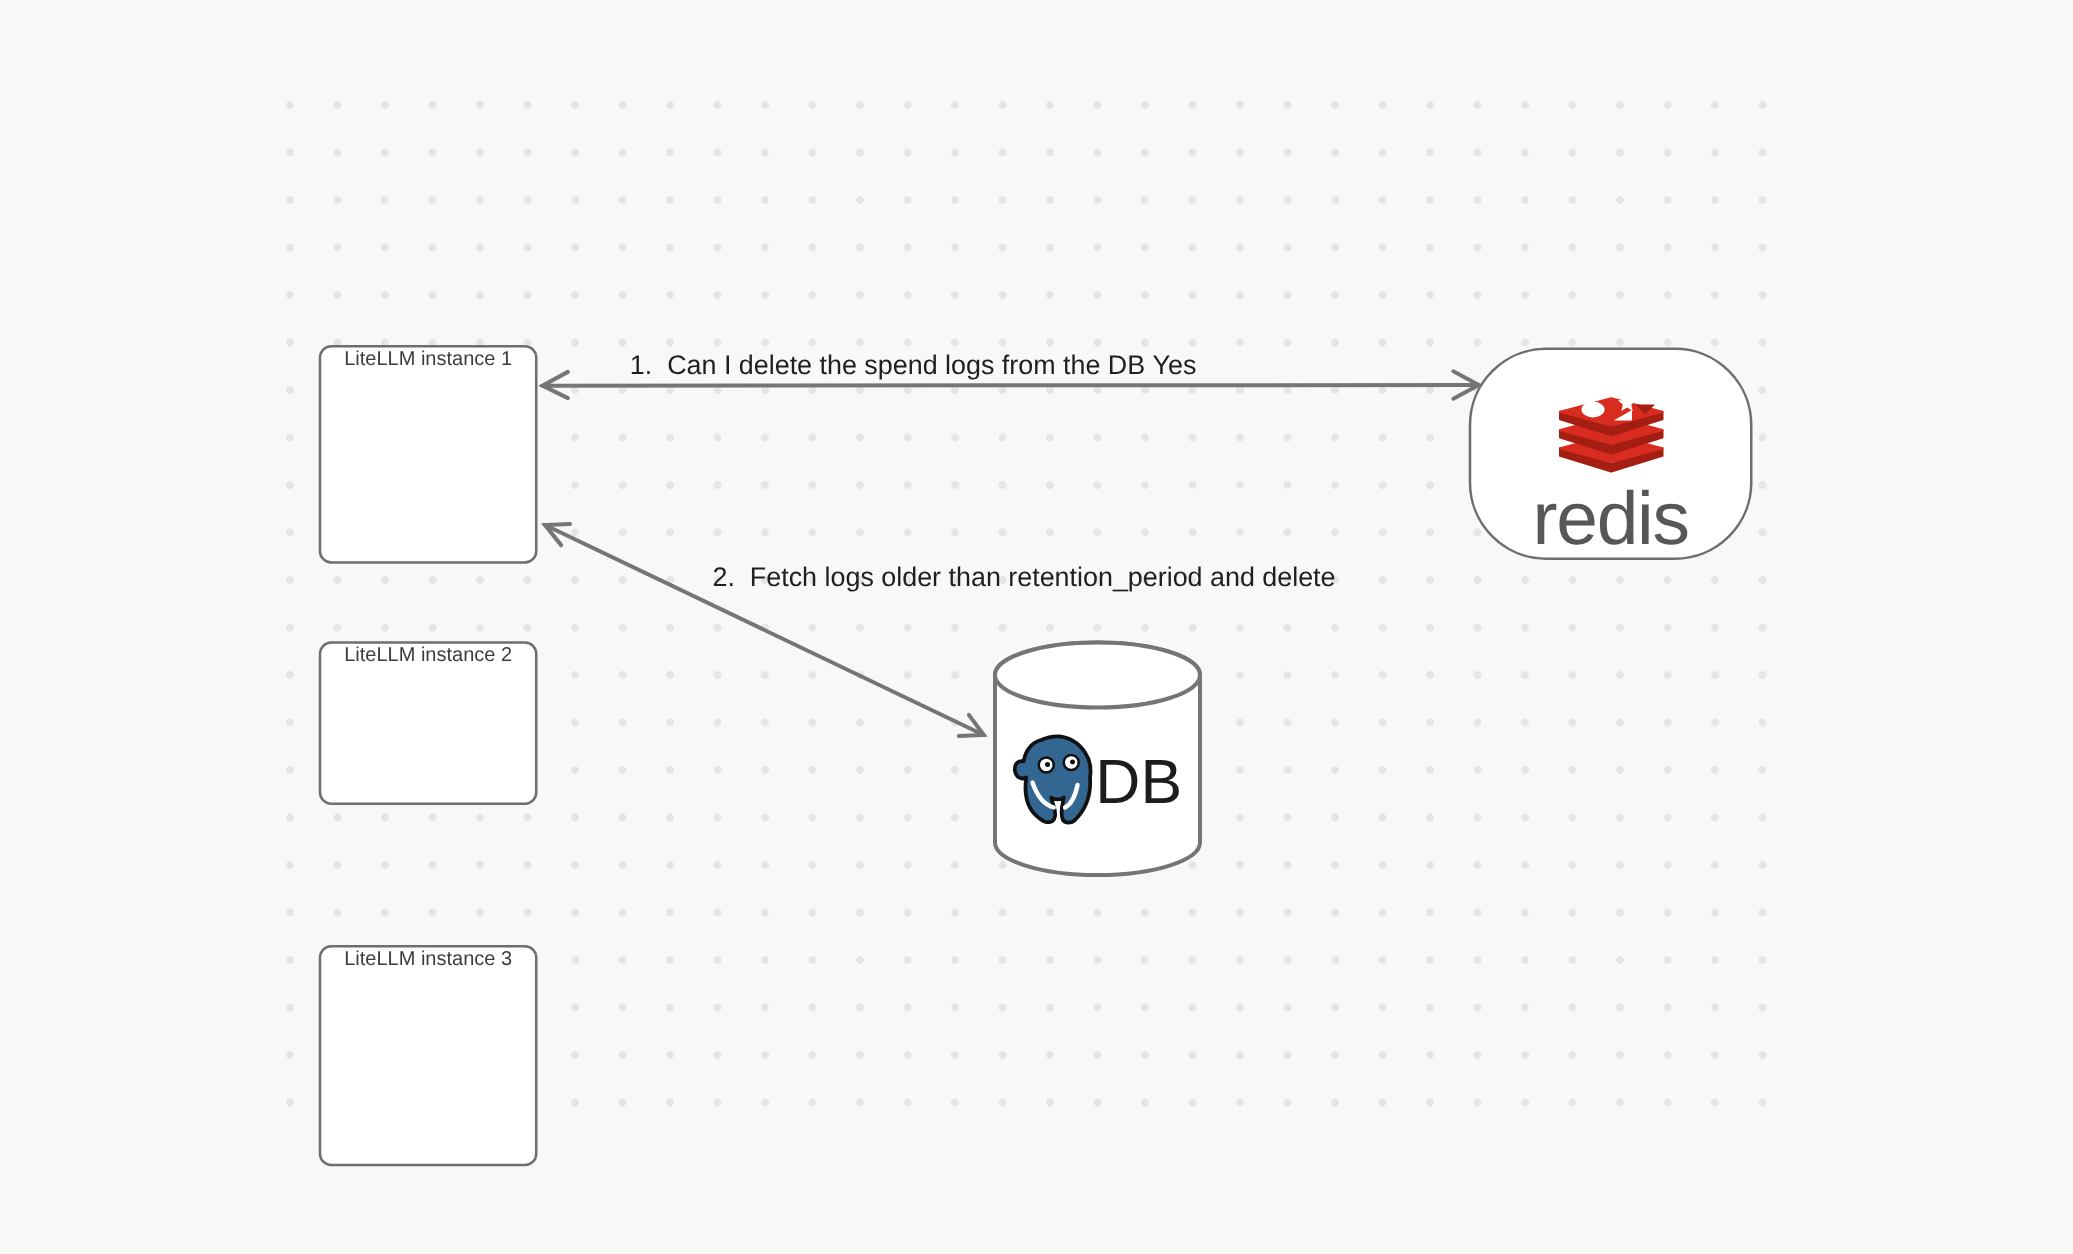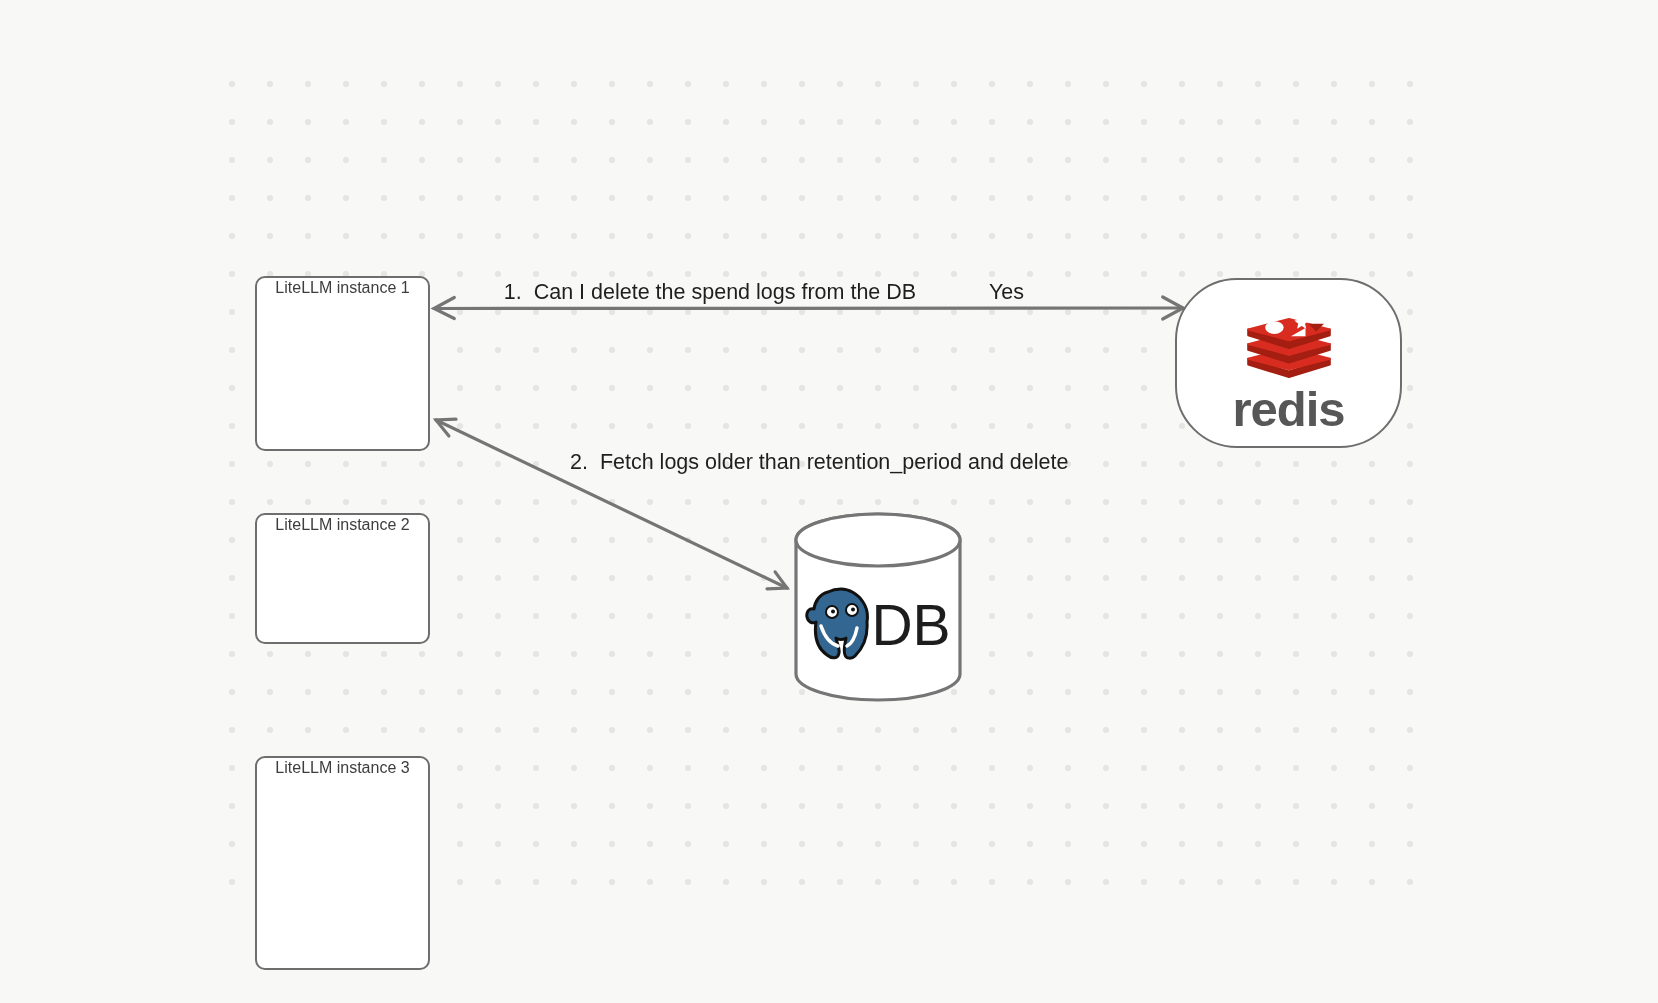--- a/index.html
+++ b/index.html
@@ -23,51 +23,51 @@
     border:2.5px solid #6e6e6e;
     border-radius:10px;
     display:flex;align-items:flex-start;justify-content:center;
     box-sizing:border-box;
   }
   .shape-box .box-label{
     font-size:16px;color:#3d3d3d;line-height:1.2;text-align:center;
   }
   #box-instance1{left:255px;top:276px;}
   #box-instance2{left:255px;top:513px;height:131px;}
-  #box-instance3{left:255px;top:756px;height:214px;}
+  #box-instance3{left:255px;top:756px;height:177px;}
 
   .redis-node{
     position:absolute;left:1175px;top:278px;width:227px;height:170px;
     background:#ffffff;border:2.5px solid #6e6e6e;border-radius:62px;
     box-sizing:border-box;
     display:flex;flex-direction:column;align-items:center;justify-content:flex-start;
     padding-top:33px;
   }
   .redis-wordmark{
-    font-size:49px;font-weight:700;color:#575757;letter-spacing:-1px;line-height:1;
+    font-size:60px;font-weight:400;color:#575757;letter-spacing:-1px;line-height:1;
     margin-top:2px;
   }
   svg.overlay{position:absolute;left:0;top:0;pointer-events:none;}
   .edge-label{
     position:absolute;
     font-size:21.5px;font-weight:400;color:#1f1f1f;
     white-space:pre;line-height:26px;
   }
   #edge1-label{left:450px;top:279px;width:520px;text-align:center;}
-  #edge1-response{left:989px;top:279px;}
+  #edge1-response{left:922px;top:279px;}
   #edge2-label{left:570px;top:449px;}
 
   .db-group{position:absolute;left:790px;top:510px;width:176px;height:196px;}
   .db-content{
     position:absolute;left:790px;top:510px;width:176px;height:196px;
     display:flex;align-items:center;justify-content:center;
     padding-top:34px;box-sizing:border-box;
   }
   .db-label{
-    font-size:57px;font-weight:500;color:#1d1d1d;line-height:1;margin-left:-6px;
+    font-size:50px;font-weight:500;color:#1d1d1d;line-height:1;margin-left:-6px;
   }
 </style>
 </head>
 <body>
 
 <div class="dot-grid"></div>
 
 <svg class="overlay" width="1658" height="1003" viewBox="0 0 1658 1003">
   <g stroke="#757575" stroke-width="3.2" stroke-linecap="round" fill="none">
     <line x1="434" y1="308.5" x2="1183" y2="308"></line>

